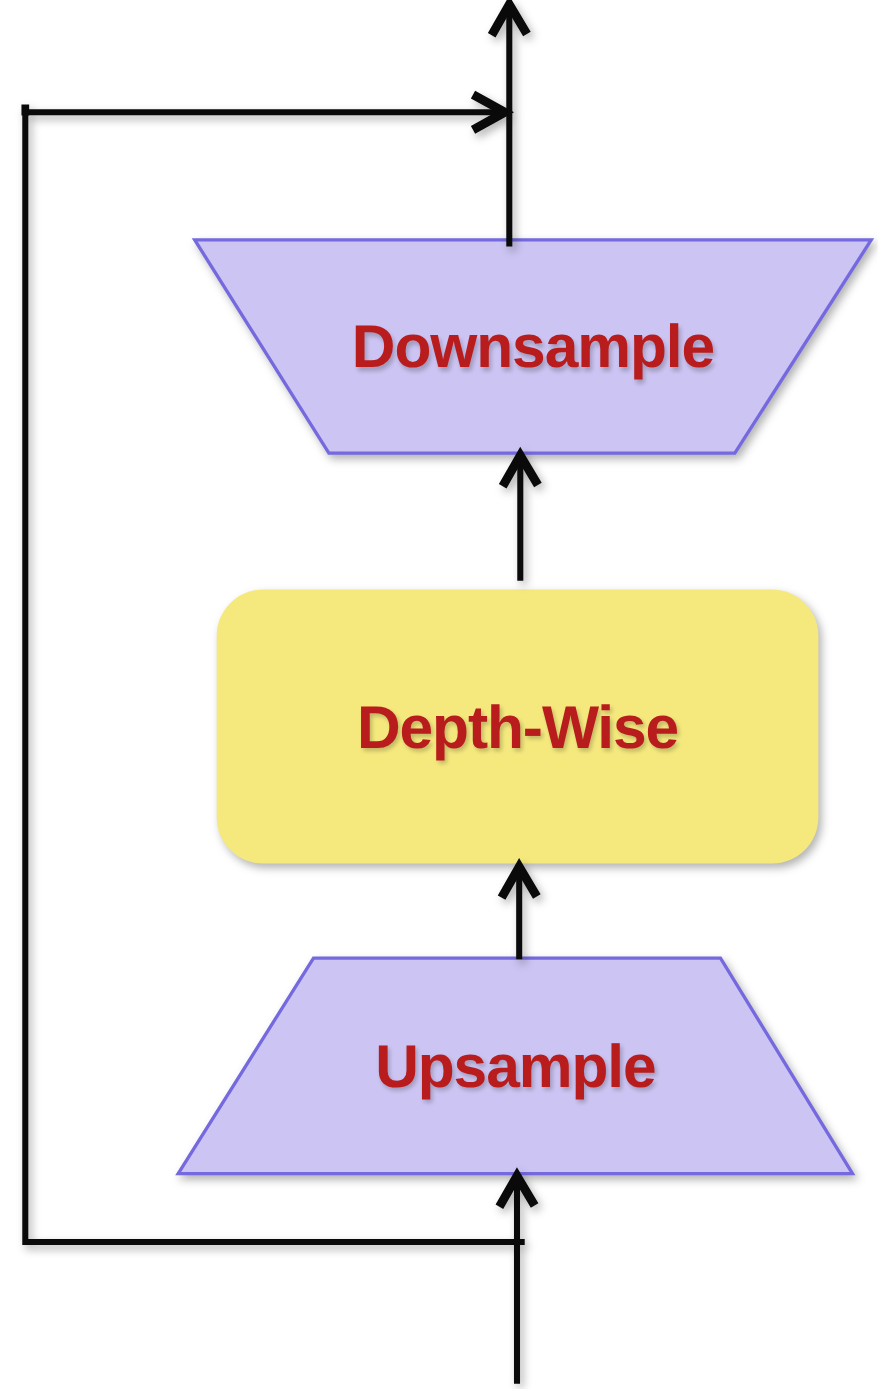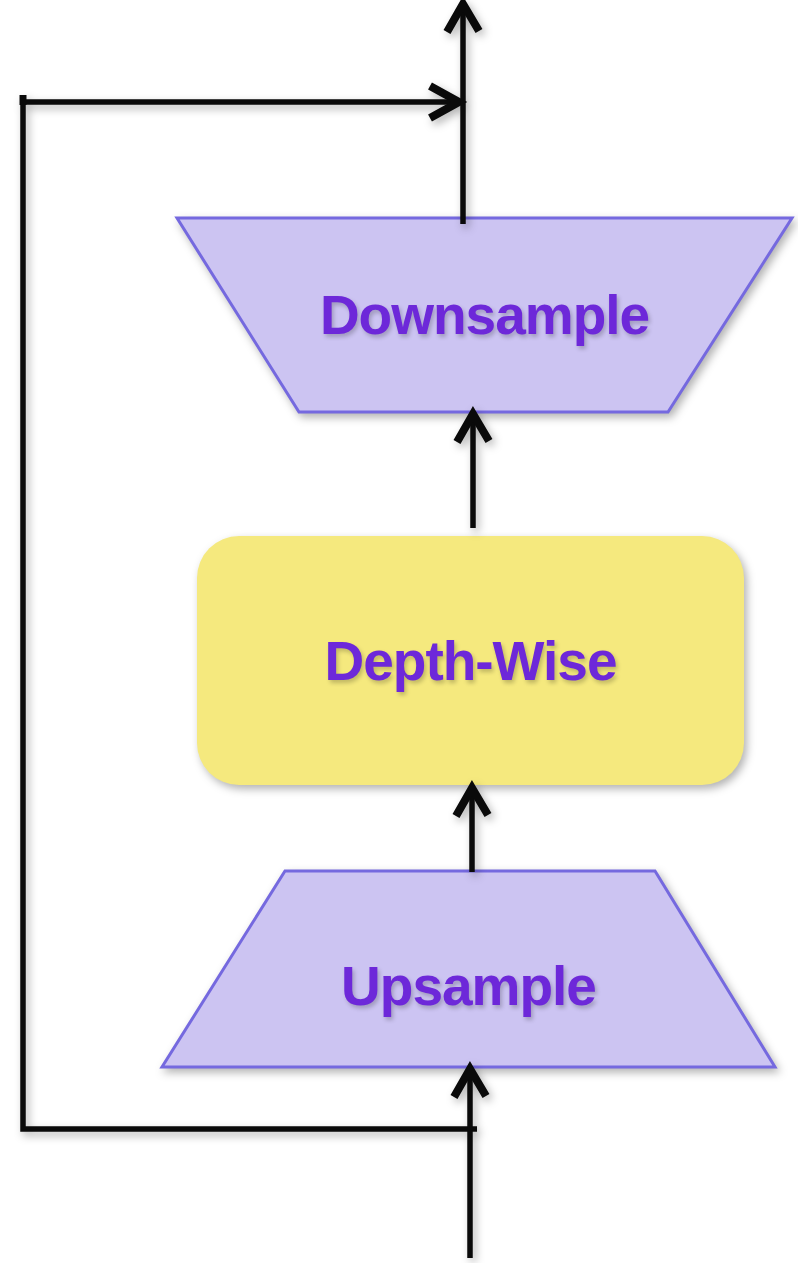--- a/index.html
+++ b/index.html
@@ -28,35 +28,35 @@
   }
   .node-label {
     position: absolute;
     display: flex;
     align-items: center;
     justify-content: center;
     font-weight: 700;
     font-size: 55px;
     line-height: 60px;
     letter-spacing: -1px;
-    color: #6d28d9;
+    color: #b91c1c;
     text-shadow: 2px 3px 4px rgba(0,0,0,0.22);
     text-align: center;
     pointer-events: none;
     white-space: nowrap;
   }
   .node-label.two-line {
     flex-direction: row;
   }
   .node-label.two-line .line {
     line-height: 86px;
   }
   #label-downsample { left: 177px; top: 218px; width: 615px; height: 194px; }
   #label-conv       { left: 197px; top: 536px; width: 547px; height: 249px; }
-  #label-upsample   { left: 162px; top: 871px; width: 613px; height: 196px; margin-top: 17px; }
+  #label-upsample   { left: 162px; top: 871px; width: 613px; height: 196px; }
 </style>
 </head>
 <body style="background: rgb(255, 255, 255);">
 
 <div class="stage">
 
   <svg class="diagram shadowed" viewBox="0 0 798 1263" xmlns="http://www.w3.org/2000/svg">
     <polygon points="177,218 792,218 668,412 299,412" stroke-width="3" fill="#ccc4f2" stroke="#7569df"></polygon>
     <rect x="197" y="536" width="547" height="249" rx="42" ry="42" fill="#f5e97e"></rect>
     <polygon points="285,871 655,871 775,1067 162,1067" stroke-width="3" fill="#ccc4f2" stroke="#7569df"></polygon>

